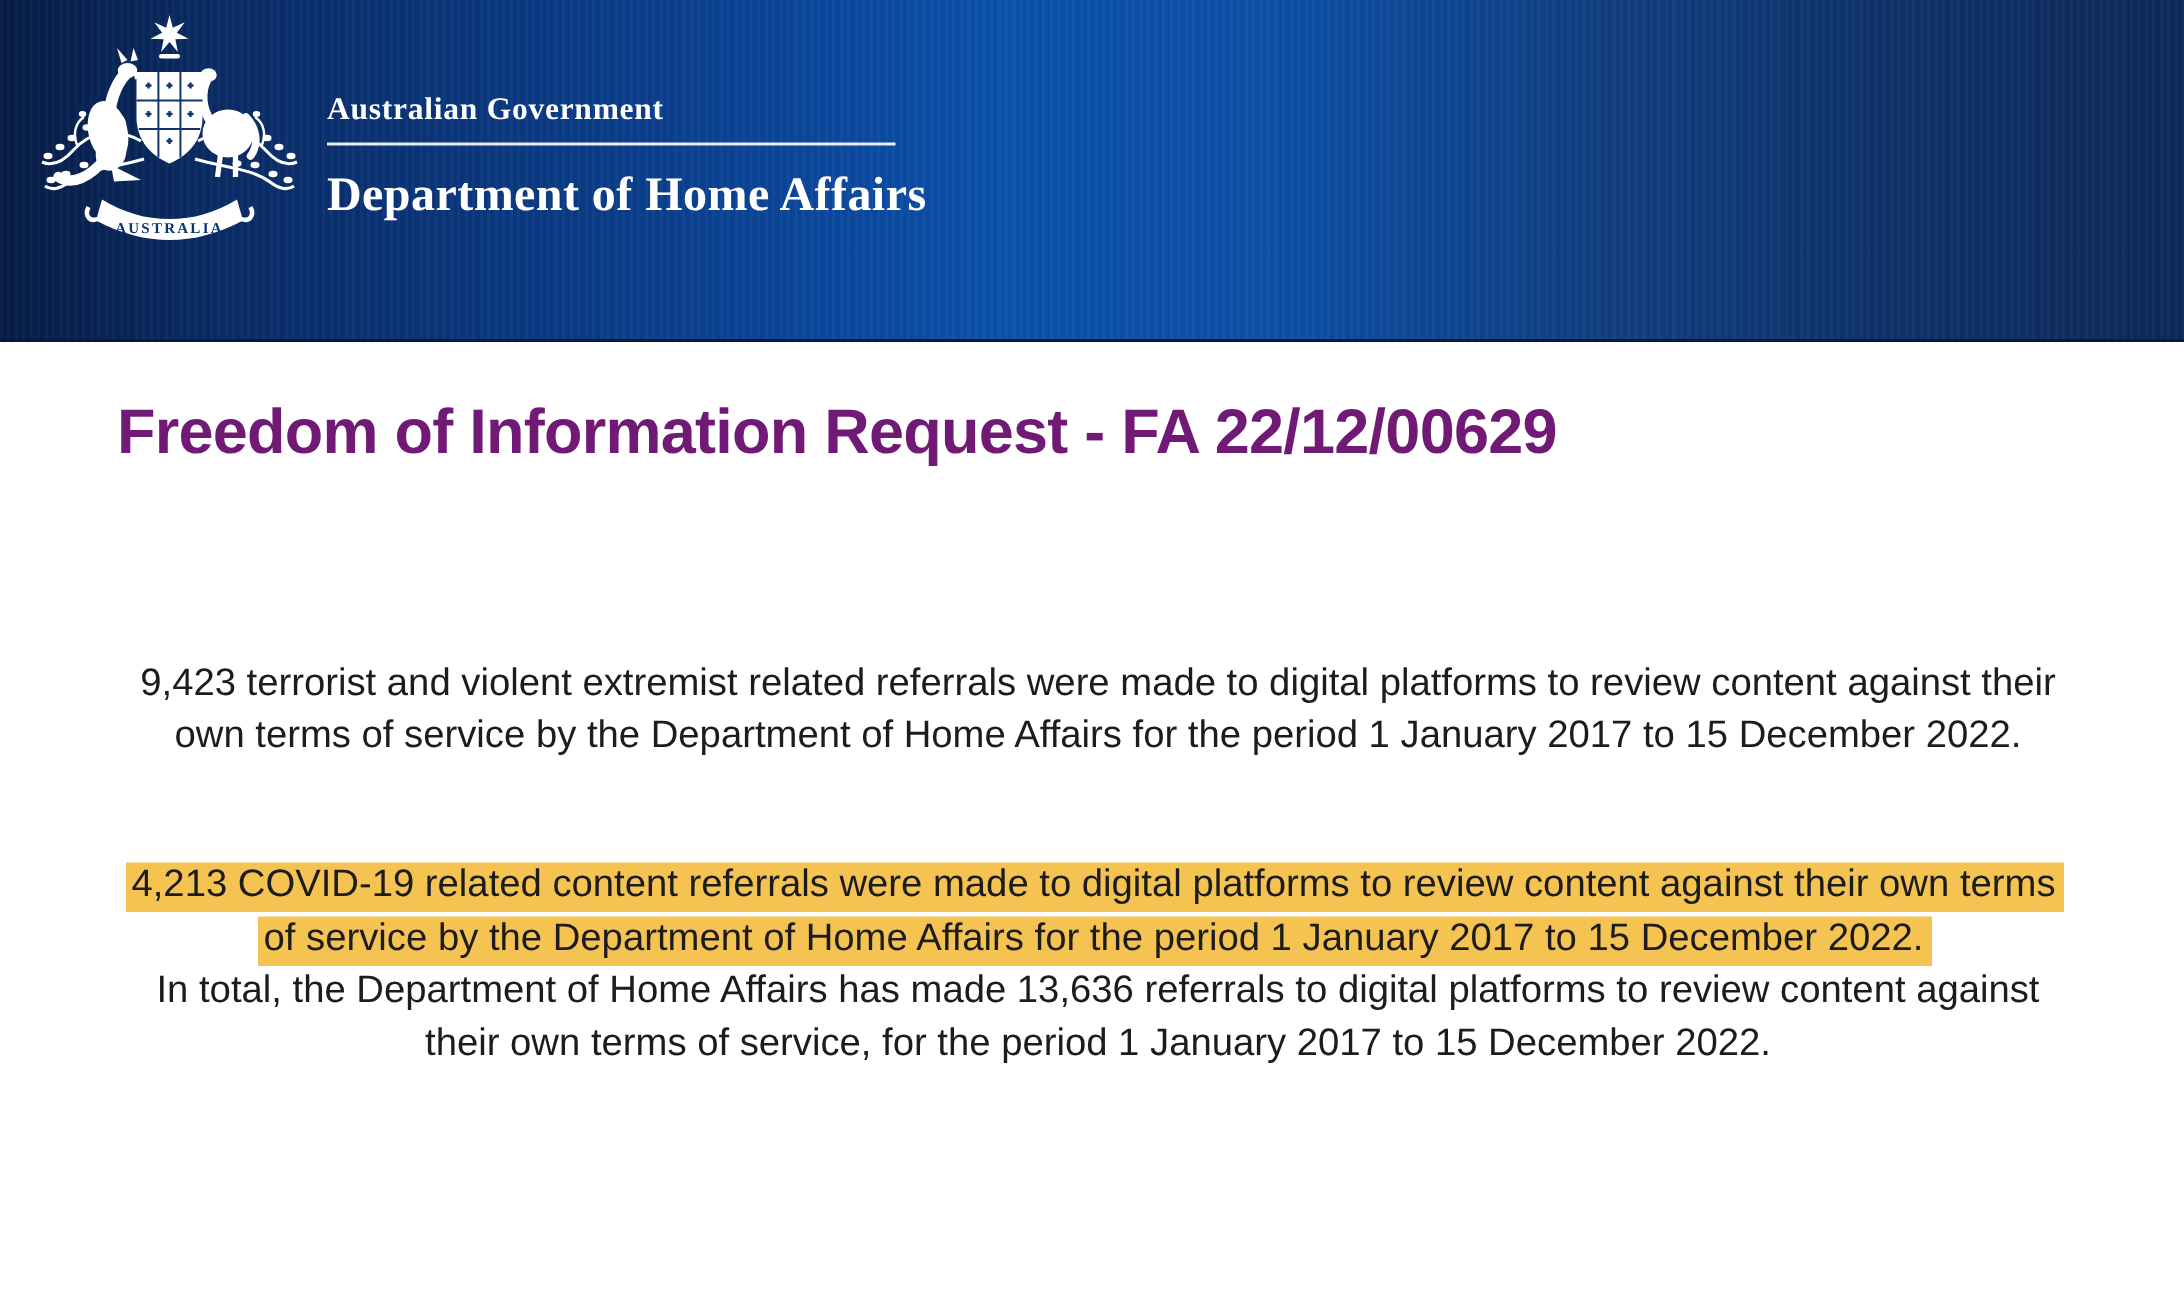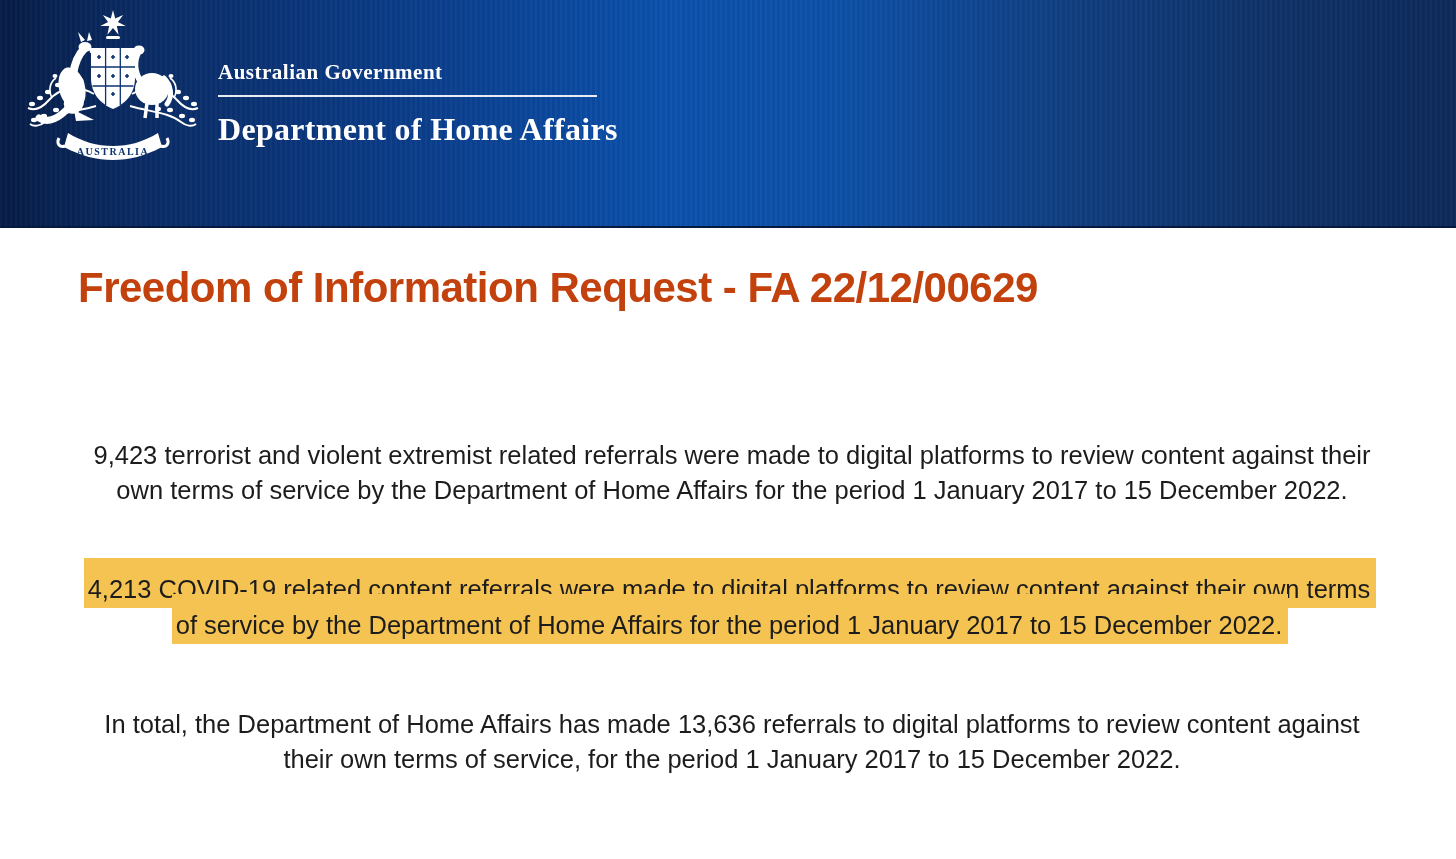--- a/index.html
+++ b/index.html
@@ -74,36 +74,36 @@
   
   .content {
     padding: 0 70px 0 78px;
     color: #1c1c1c;
   }
   .doc-title {
     margin-top: 36px;
     font-size: 42px;
     line-height: 48px;
     font-weight: bold;
-    color: #c2410c;
+    color: #701a75;
     letter-spacing: -0.5px;
   }
   .para {
     font-size: 25.5px;
     line-height: 34.5px;
     max-width: 1312px;
     color: #1c1c1c;
     text-align: center;
   }
   .para-1 { margin-top: 126px; }
   .para-2 { margin-top: 64px; line-height: 36px; }
-  .para-3 { margin-top: 64px; }
+  .para-3 { }
   .highlight {
     background: #f5c351;
-    padding: 17px 6px 5px 4px;
+    padding: 0 6px 5px 4px;
     margin-left: -4px;
     box-decoration-break: clone;
     -webkit-box-decoration-break: clone;
   }
 
   
   .crest .fill-w { fill: #ffffff; }
   .crest .stroke-w { stroke: #ffffff; fill: none; }
   .crest .detail { stroke: #0d3470; fill: none; }
 </style>

